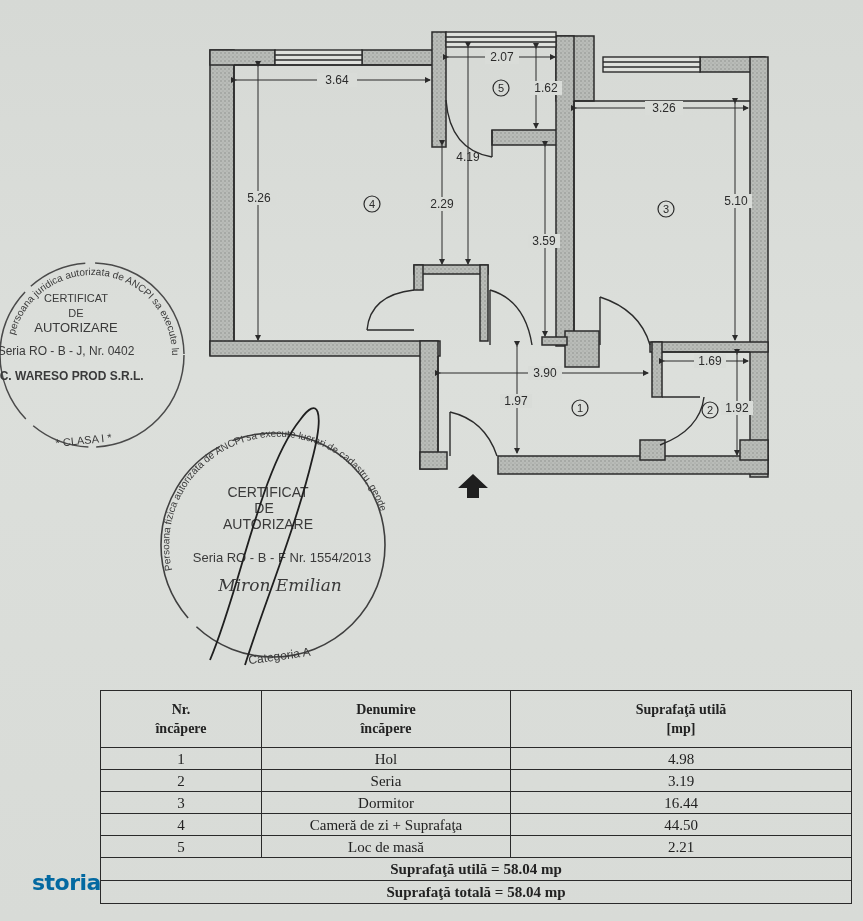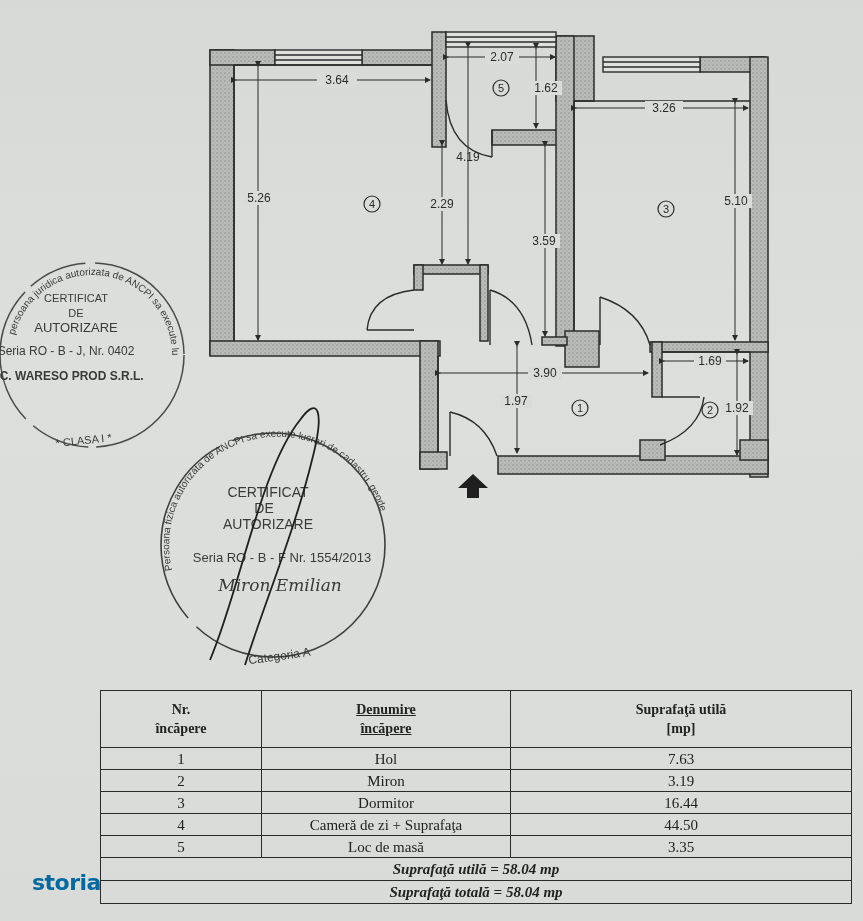--- a/index.html
+++ b/index.html
@@ -22,22 +22,22 @@
   table.rooms {
     position:absolute; left:100px; top:690px; width:752px;
     border-collapse:collapse;
     font-family:"Liberation Serif", serif; font-size:15px; color:#222;
   }
   table.rooms td, table.rooms th {
     border:1.6px solid #2a2a2a; text-align:center; padding:0; line-height:18px;
   }
   table.rooms th { font-weight:bold; height:56px; font-size:14px; line-height:19px; }
   table.rooms td { height:21px; }
-  table.rooms .total td { font-style:italic; font-weight:bold; height:22px; }
-  .col1 { width:160px; } .col2 { width:248px;text-decoration:underline; }
+  table.rooms .total td { font-weight:bold; height:22px; }
+  .col1 { width:160px; } .col2 { width:248px; }
 
   .watermark {
     position:absolute; left:32px; top:870px;
     font-family:"DejaVu Sans", sans-serif; font-weight:bold; font-size:22px;
     color:#0369a1; letter-spacing:-0.5px;
   }
 </style>
 </head>
 <body>
 
@@ -244,41 +244,41 @@
       <span>încăpere</span>
     </th>
     <th>
       <span>Suprafaţă utilă</span><br>
       <span>[mp]</span>
     </th>
   </tr>
   <tr>
     <td>1</td>
     <td>Hol</td>
-    <td>7.63</td>
+    <td>4.98</td>
   </tr>
   <tr>
     <td>2</td>
-    <td>Miron</td>
+    <td>Seria</td>
     <td>3.19</td>
   </tr>
   <tr>
     <td>3</td>
     <td>Dormitor</td>
     <td>16.44</td>
   </tr>
   <tr>
     <td>4</td>
     <td>Cameră de zi + Suprafaţa</td>
     <td>44.50</td>
   </tr>
   <tr>
     <td>5</td>
     <td>Loc de masă</td>
-    <td>3.35</td>
+    <td>2.21</td>
   </tr>
   <tr class="total">
     <td colspan="3">Suprafaţă utilă = 58.04  mp</td>
   </tr>
   <tr class="total">
     <td colspan="3">Suprafaţă totală = 58.04 mp</td>
   </tr>
 </tbody>
   </table>
 

